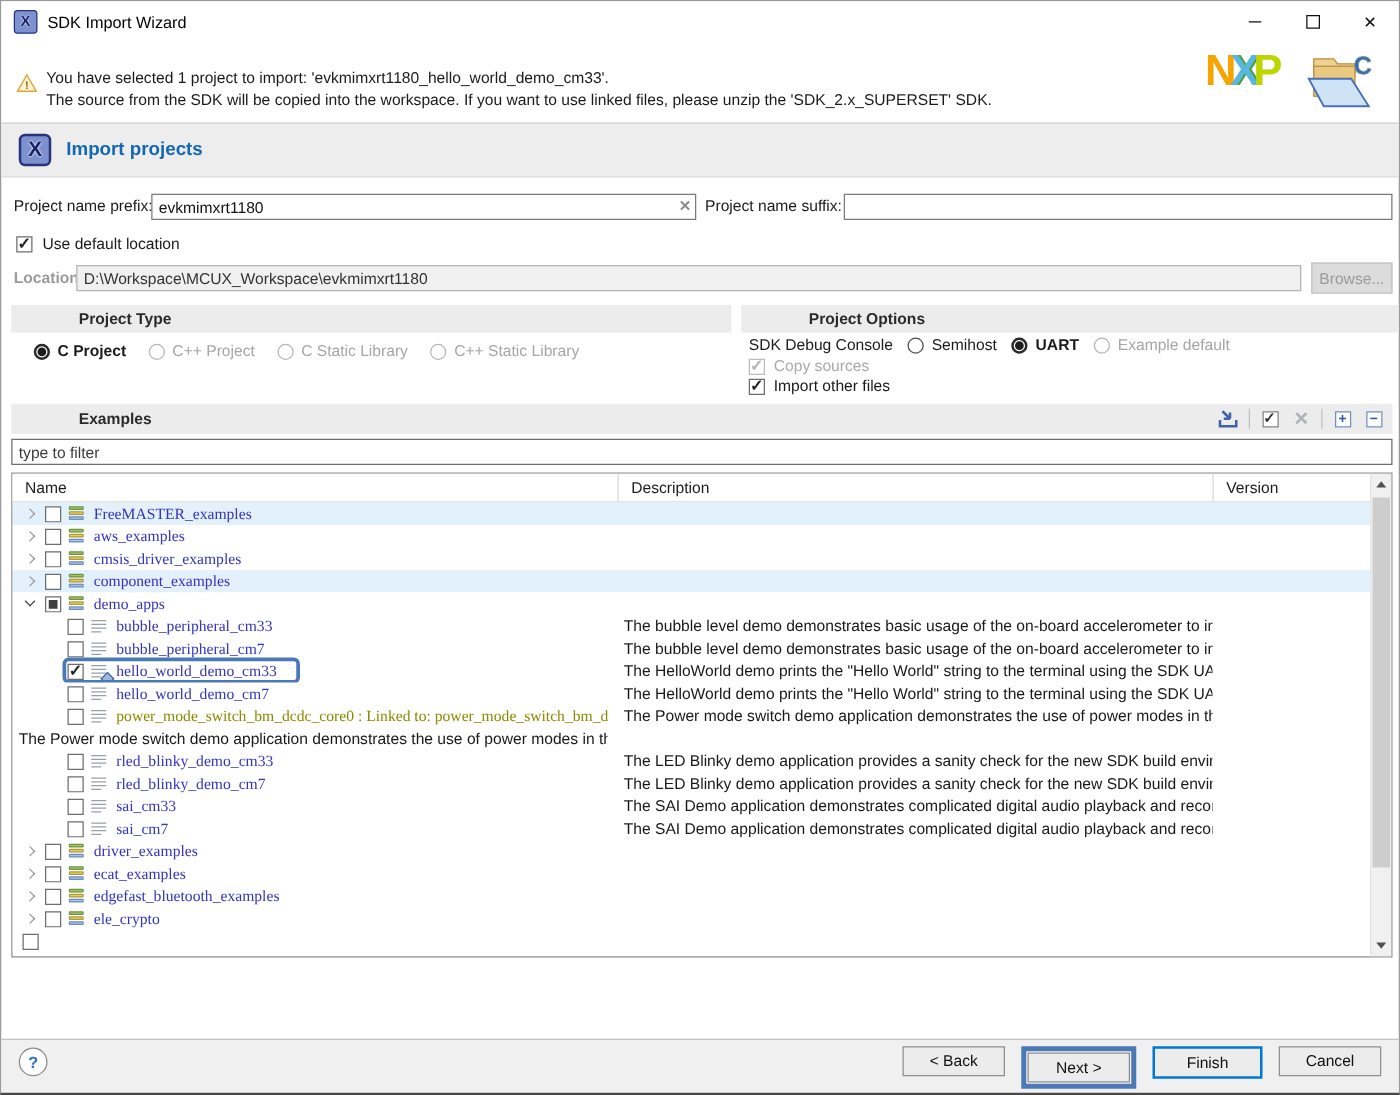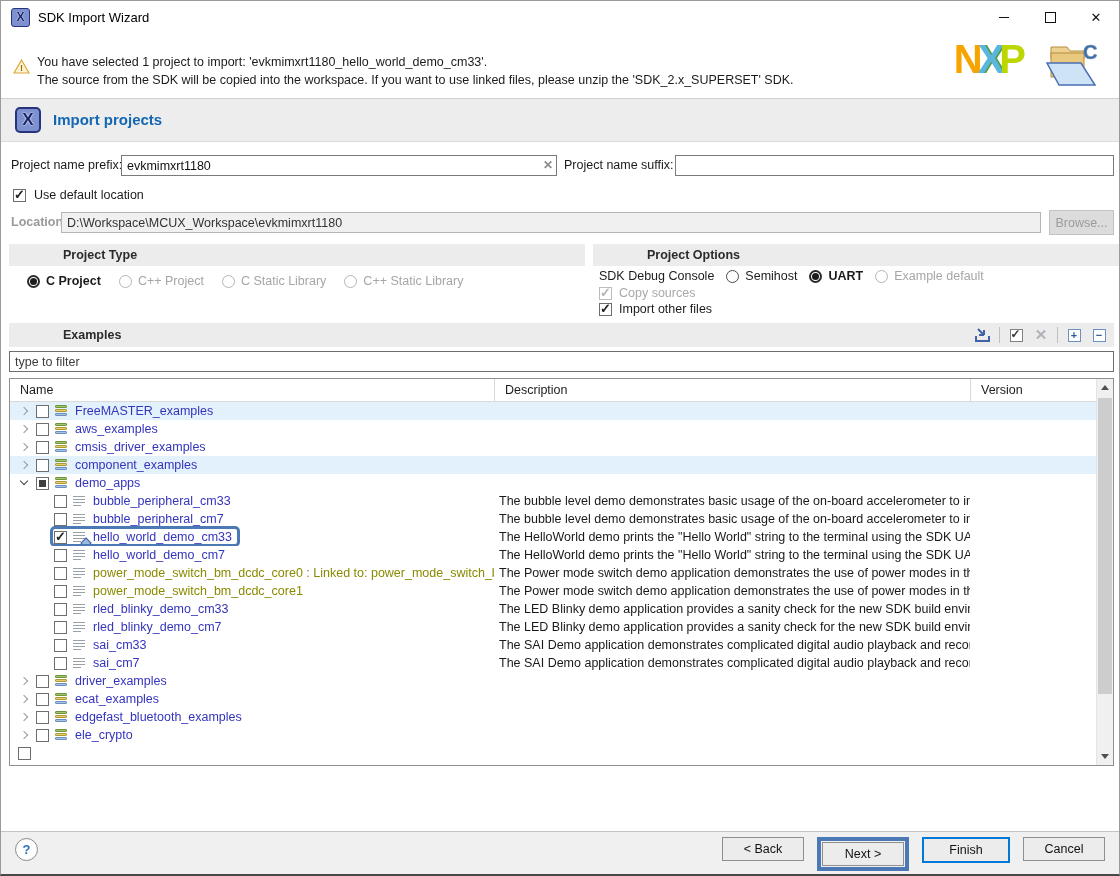--- a/index.html
+++ b/index.html
@@ -15,21 +15,21 @@
   .winbtns{position:absolute;right:0;top:0;height:32px;display:flex;}
   .winbtn{width:46px;height:32px;display:flex;align-items:center;justify-content:center;color:#111;}
   .glyph-min{width:10px;border-top:1px solid #111;display:block;}
   .glyph-max{width:9px;height:9px;border:1px solid #111;display:block;}
   .glyph-close{font-size:13px;line-height:1;}
   
   .banner{position:absolute;left:0;top:32px;right:0;height:65px;background:#fff;}
   .warn-icon{position:absolute;left:12px;top:26px;width:17px;height:15px;}
   .warn-line1{position:absolute;left:36px;top:22px;white-space:nowrap;}
   .warn-line2{position:absolute;left:36px;top:40px;white-space:nowrap;}
-  .nxp-logo{position:absolute;right:98px;top:6px;font-weight:900;font-size:40px;letter-spacing:-5px;
+  .nxp-logo{position:absolute;right:98px;top:6px;font-weight:900;font-size:35px;letter-spacing:-5px;
     font-family:"Liberation Sans",sans-serif;line-height:1;}
   .nxp-n{color:#f6a500;}
   .nxp-x{color:#5ab6dd;text-shadow:2px 0 0 #4f9e45;}
   .nxp-p{color:#bed600;}
   .folder-icon{position:absolute;right:18px;top:4px;}
   
   .head-band{position:absolute;left:0;top:97px;right:0;height:44px;background:#ededed;
     border-top:1px solid #cfcfcf;border-bottom:1px solid #dcdcdc;box-sizing:border-box;}
   .head-icon{position:absolute;left:14px;top:8px;width:26px;height:26px;border-radius:5px;background:#7d90cf;
     border:2px solid #27337a;box-sizing:border-box;display:flex;align-items:center;justify-content:center;
@@ -85,21 +85,21 @@
   
   .table{position:absolute;left:8px;top:377px;width:1105px;height:388px;border:1px solid #8f8f8f;box-sizing:border-box;background:#fff;}
   .thead{position:absolute;left:0;top:0;right:17px;height:22px;display:flex;border-bottom:1px solid #d9d9d9;background:#fff;}
   .th{display:flex;align-items:center;padding-left:10px;box-sizing:border-box;color:#1c1c1c;}
   .th-name{width:484px;}
   .th-desc{width:476px;border-left:1px solid #d9d9d9;}
   .th-ver{flex:1;border-left:1px solid #d9d9d9;}
   .tbody{position:absolute;left:0;top:23px;right:17px;bottom:0;overflow:hidden;}
   .trow{height:18px;display:flex;align-items:center;position:relative;background:#fff;}
   .trow.stripe{background:#e3f1fc;}
-  .cell-name{width:484px;flex:none;display:flex;align-items:center;overflow:hidden;box-sizing:border-box;height:14px;}
+  .cell-name{width:484px;flex:none;display:flex;align-items:center;overflow:hidden;box-sizing:border-box;height:14px;font-family:Liberation Serif, serif;}
   .cell-name.lv0{padding-left:8px;}
   .cell-name.lv1{padding-left:44px;}
   .cell-desc{width:476px;flex:none;overflow:hidden;white-space:nowrap;padding-left:5px;box-sizing:border-box;color:#191919;}
   .cell-ver{flex:1;}
   .chev{width:9px;height:10px;flex:none;margin:0 7px 0 2px;position:relative;}
   .chev.col::before{content:"";position:absolute;left:1px;top:2px;width:5px;height:5px;
     border-top:1px solid #9a9a9a;border-right:1px solid #9a9a9a;transform:rotate(45deg);}
   .chev.exp::before{content:"";position:absolute;left:1px;top:0px;width:5px;height:5px;
     border-top:1px solid #3f3f3f;border-right:1px solid #3f3f3f;transform:rotate(135deg);}
   .row-cb{margin-right:6px;}
@@ -414,30 +414,20 @@
               <span class="ln l2"></span>
               <span class="ln l3"></span>
               <span class="ln l4"></span>
             </span>
             <span class="tname olive">power_mode_switch_bm_dcdc_core0 : Linked to: power_mode_switch_bm_d</span>
           </div>
           <div class="cell-desc">The Power mode switch demo application demonstrates the use of power modes in the...</div>
           <div class="cell-ver"></div>
         </div>
         <div class="trow">
-          <div class="cell-name lv1">
-            <span class="cb row-cb"></span>
-            <span class="ticon item">
-              <span class="ln l1"></span>
-              <span class="ln l2"></span>
-              <span class="ln l3"></span>
-              <span class="ln l4"></span>
-            </span>
-            <span class="tname olive">power_mode_switch_bm_dcdc_core1</span>
-          </div>
           <div class="cell-desc">The Power mode switch demo application demonstrates the use of power modes in the...</div>
           <div class="cell-ver"></div>
         </div>
         <div class="trow">
           <div class="cell-name lv1">
             <span class="cb row-cb"></span>
             <span class="ticon item">
               <span class="ln l1"></span>
               <span class="ln l2"></span>
               <span class="ln l3"></span>

